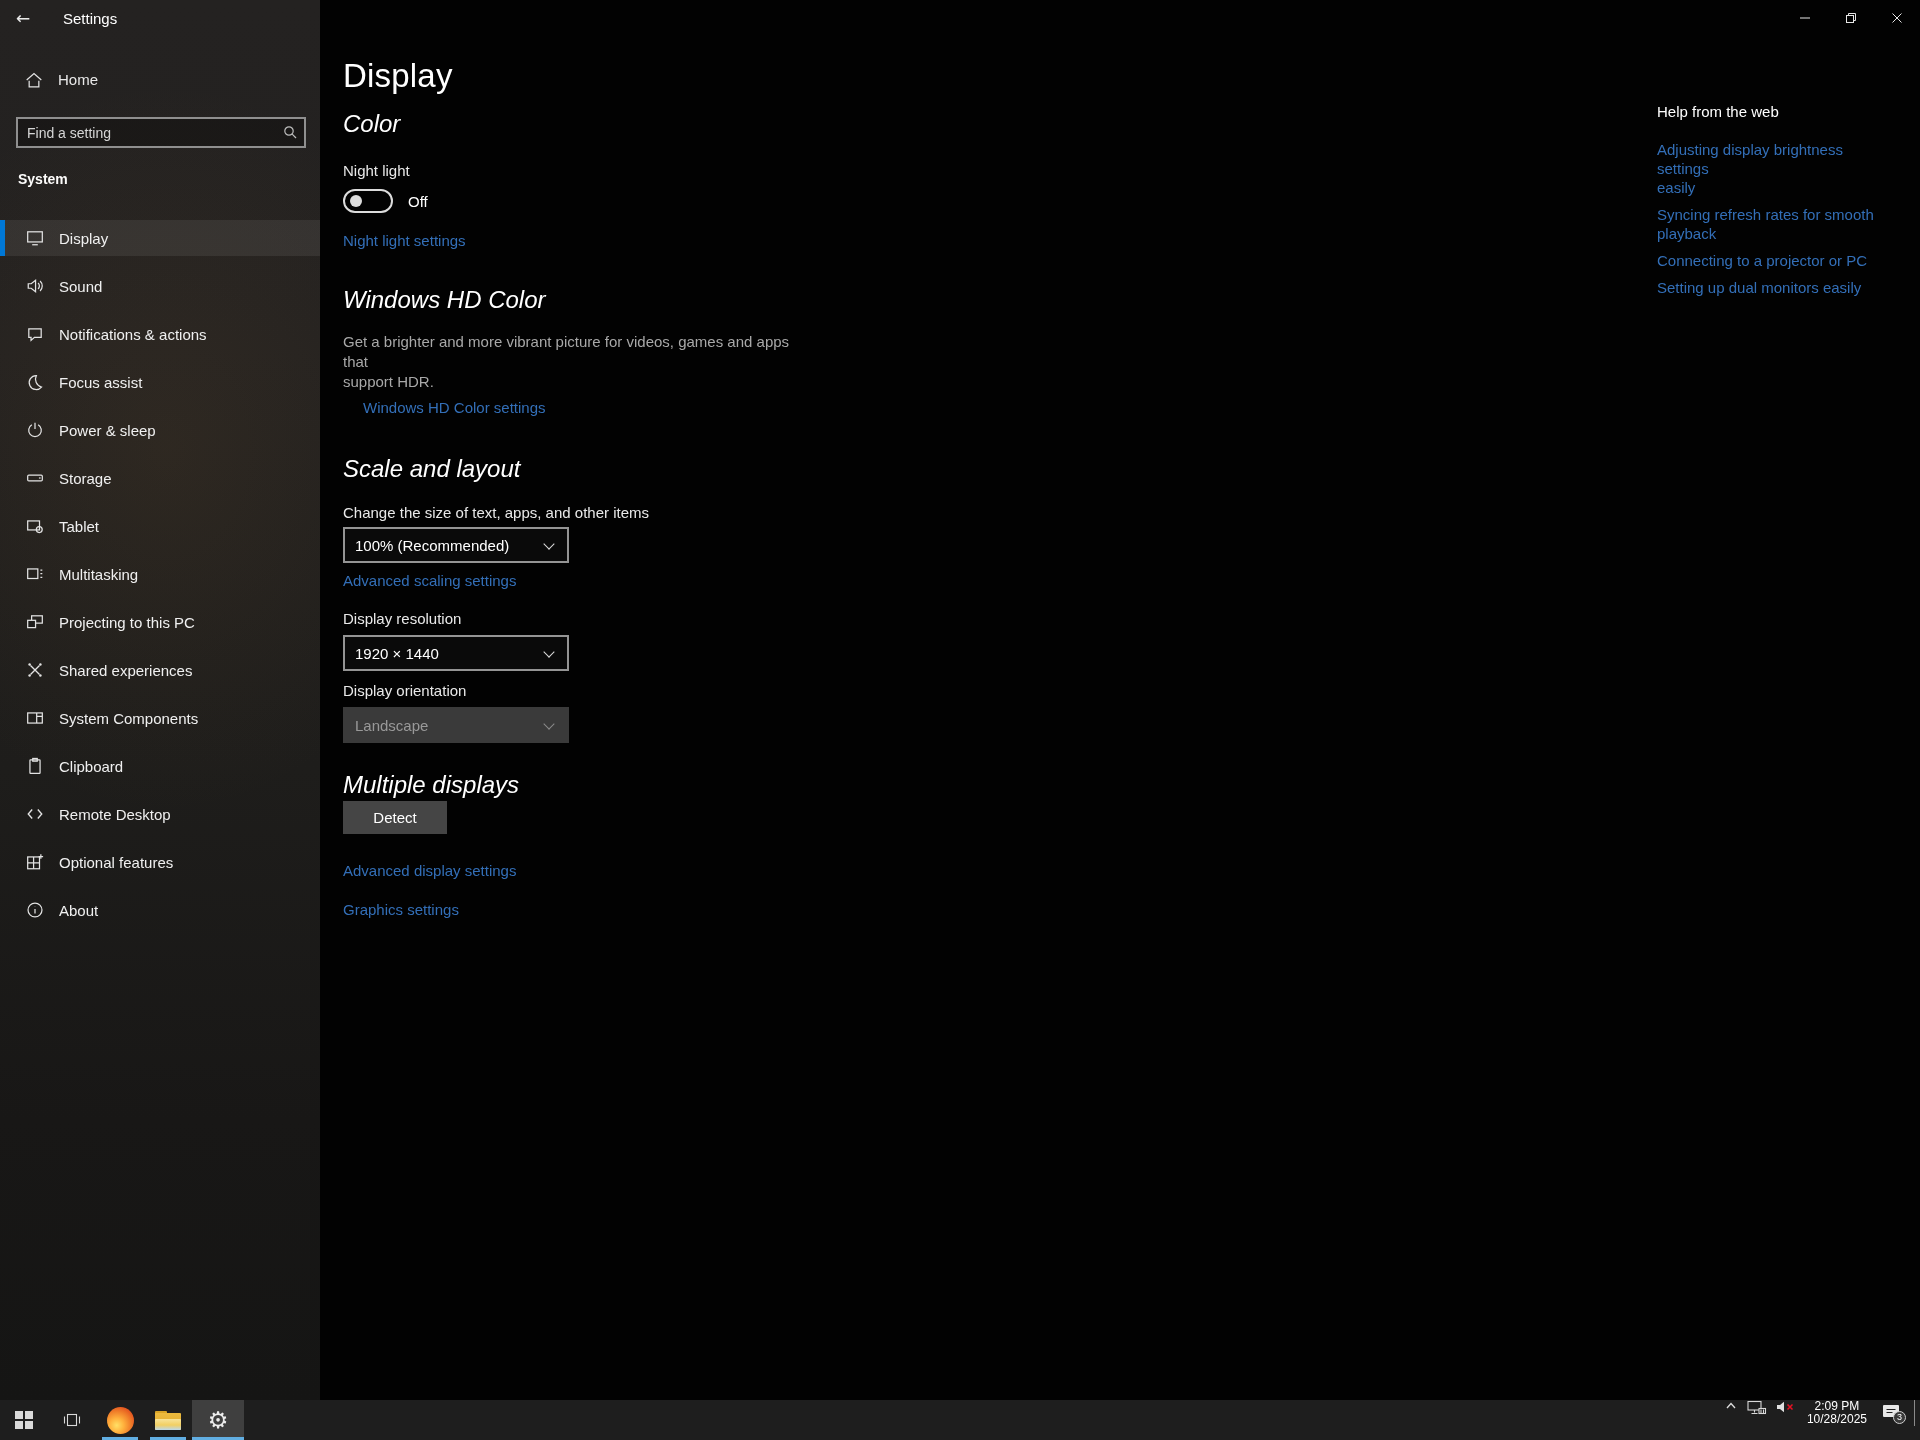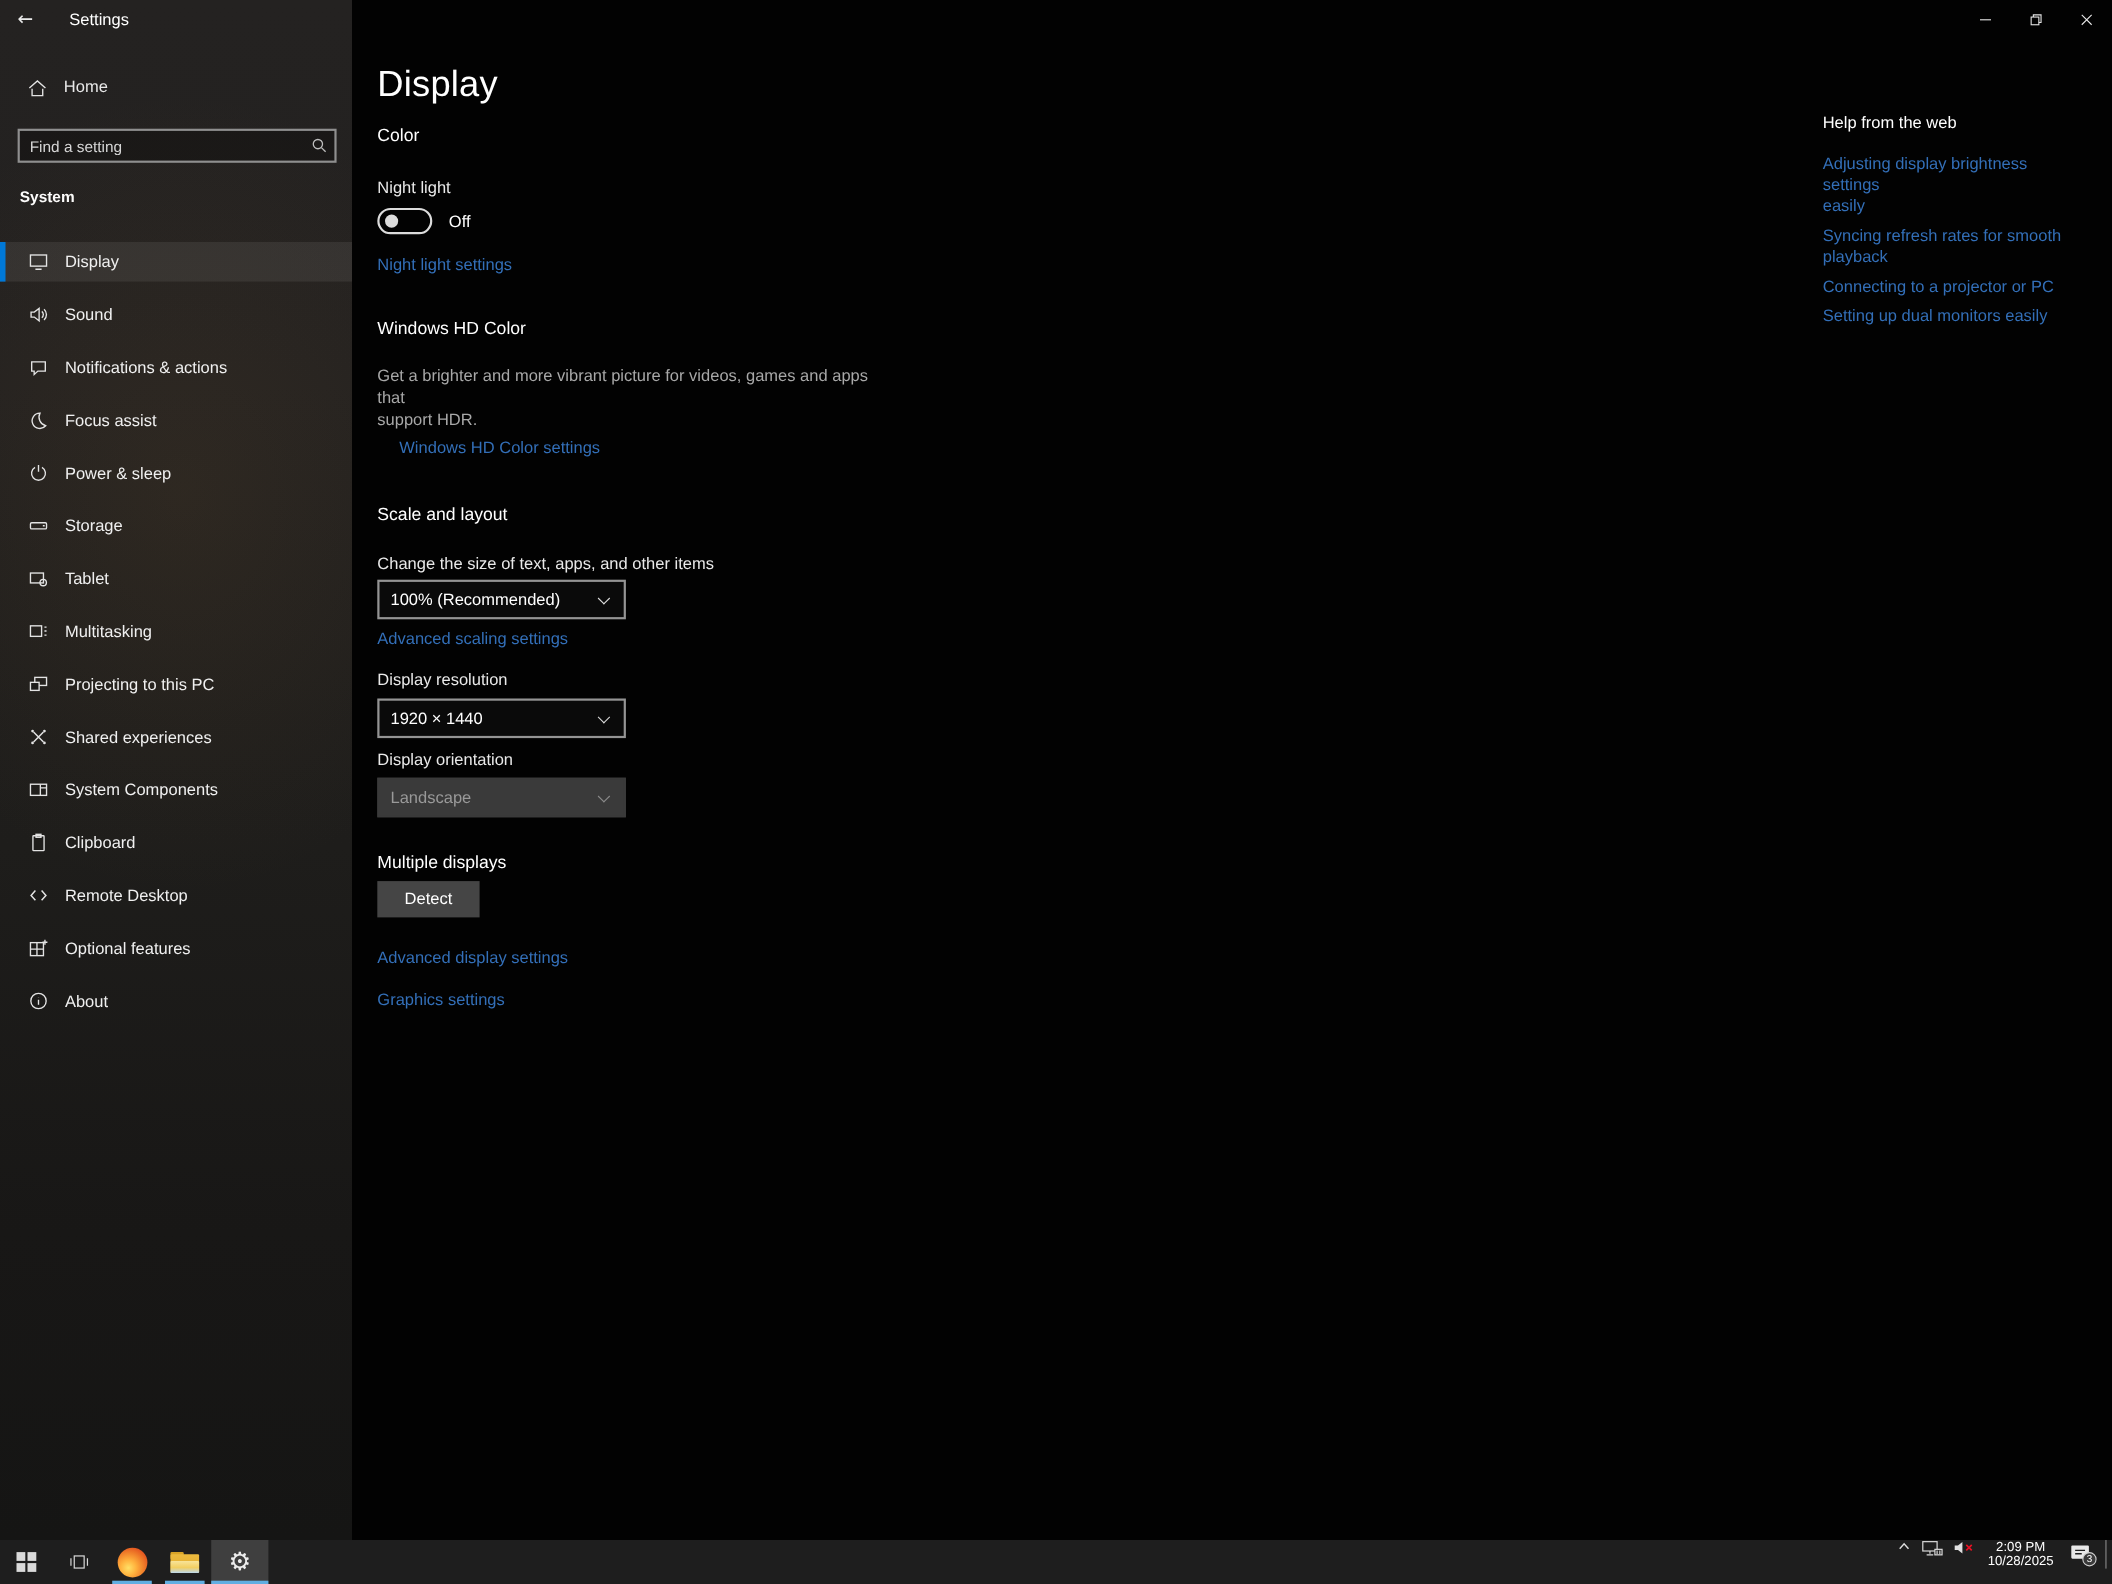--- a/index.html
+++ b/index.html
@@ -34,21 +34,21 @@
   .nav-item.selected { background:rgba(255,255,255,0.075); }
   .accent-bar { position:absolute; left:0; top:0; width:5px; height:36px; background:var(--accent); }
 
   
   .content { flex:1; position:relative; background:#020202; }
   .win-controls { position:absolute; top:0; right:0; display:flex; z-index:5; }
   .win-ctl { width:46px; height:36px; display:flex; align-items:center; justify-content:center;
     background:transparent; border:none; }
   .page { padding:57px 0 0 23px; width:760px; }
   .page-title { font-size:33px; font-weight:300; line-height:38px; letter-spacing:0.2px; }
-  h2 { font-size:16px; font-weight:400; line-height:24px; }
+  h2 { font-size:24px; font-weight:400; line-height:24px;font-style:italic; }
   .h2-color { margin-top:17px; }
   .lbl { font-size:15px; line-height:18px; color:#e9e9e9; }
   .lbl-night { margin-top:26px; }
   .toggle-row { margin-top:9px; display:flex; align-items:center; }
   .toggle { width:50px; height:24px; border:2px solid #dcdcdc; border-radius:13px; position:relative; }
   .knob { position:absolute; left:5px; top:4px; width:12px; height:12px; border-radius:50%; background:#dcdcdc; }
   .toggle-state { margin-left:15px; font-size:15px; }
   .link { display:block; width:fit-content; font-size:15px; line-height:18px;
     color:var(--link); text-decoration:none; cursor:default; }
   .link-night { margin-top:19px; }
@@ -64,21 +64,21 @@
     border-right:1.6px solid #dcdcdc; border-bottom:1.6px solid #dcdcdc; transform:rotate(45deg); }
   .select.disabled { background:#3a3a3a; border-color:#3a3a3a; color:#999; }
   .select.disabled .chev { border-color:#8a8a8a; }
   .sel-res { margin-top:7px; }
   .link-scaling { margin-top:9px; }
   .lbl-res { margin-top:20px; }
   .lbl-orient { margin-top:11px; }
   .sel-orient { margin-top:7px; }
   .h2-multi { margin-top:30px; }
   .desc-multi { margin-top:21px; }
-  .btn-detect { margin-top:4px; width:93px; height:33px; background:#454545; border:none; color:#fff;
+  .btn-detect { margin-top:4px; width:104px; height:33px; background:#454545; border:none; color:#fff;
     font-size:15px; font-family:inherit; }
   .link-advdisp { margin-top:28px; }
   .link-graphics { margin-top:21px; }
 
   
   .help { position:absolute; left:1337px; top:103px; width:240px; }
   .help-title { font-size:15px; line-height:18px; color:#fff; }
   .help-link { display:block; font-size:15px; line-height:19px; margin-top:8px;
     color:var(--link); text-decoration:none; white-space:pre-line; cursor:default; }
   .help-link.first { margin-top:19px; }

